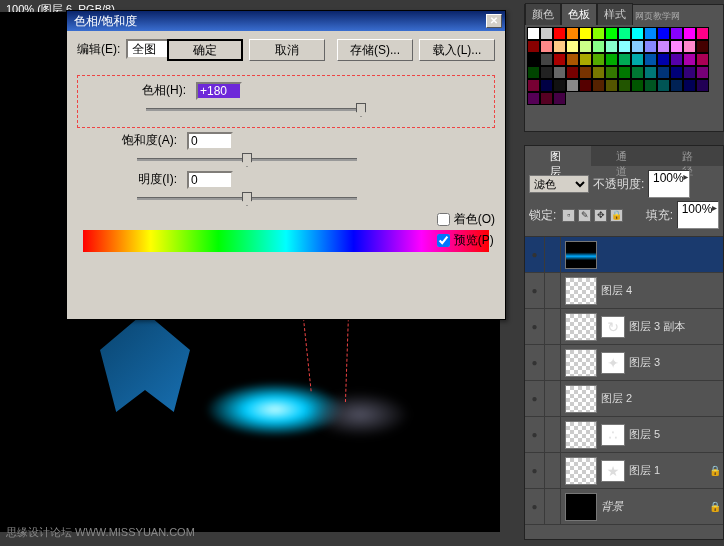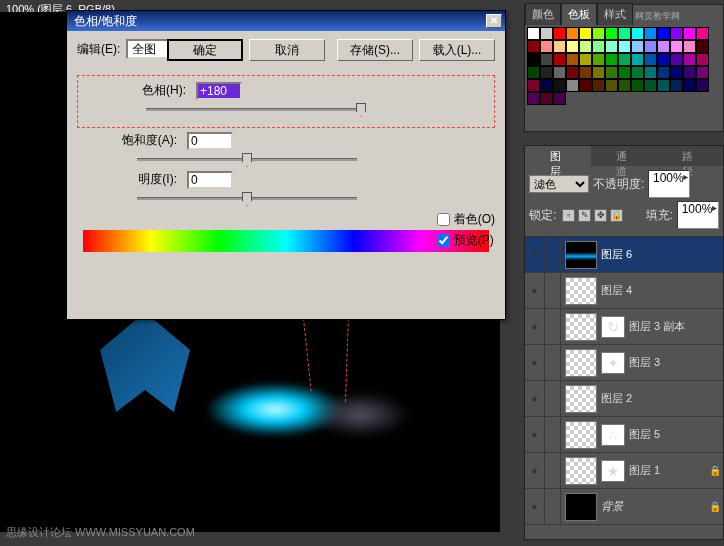--- a/index.html
+++ b/index.html
@@ -247,21 +247,20 @@
       </div>
       <span style="margin-left:auto">填充:</span>
       <span class="lp-in">100%</span>
     </div>
   </div>
   <div class="layer-list" id="ll">
       <div class="layer sel">
         <div class="eye"></div>
         <div class="linkcol"></div>
         <div class="thumb-l grad"></div>
-        <div class="layer-name">图层 6</div>
       </div>
       <div class="layer">
         <div class="eye"></div>
         <div class="linkcol"></div>
         <div class="thumb-l "></div>
         <div class="layer-name">图层 4</div>
       </div>
       <div class="layer">
         <div class="eye"></div>
         <div class="linkcol"></div>

